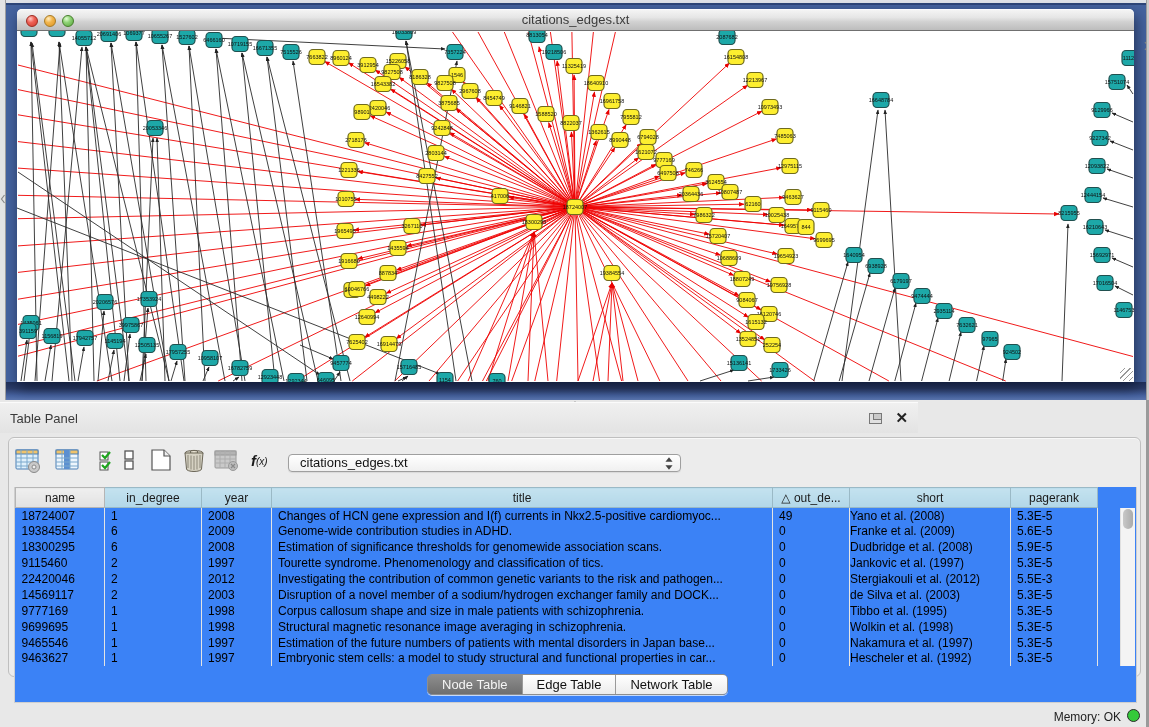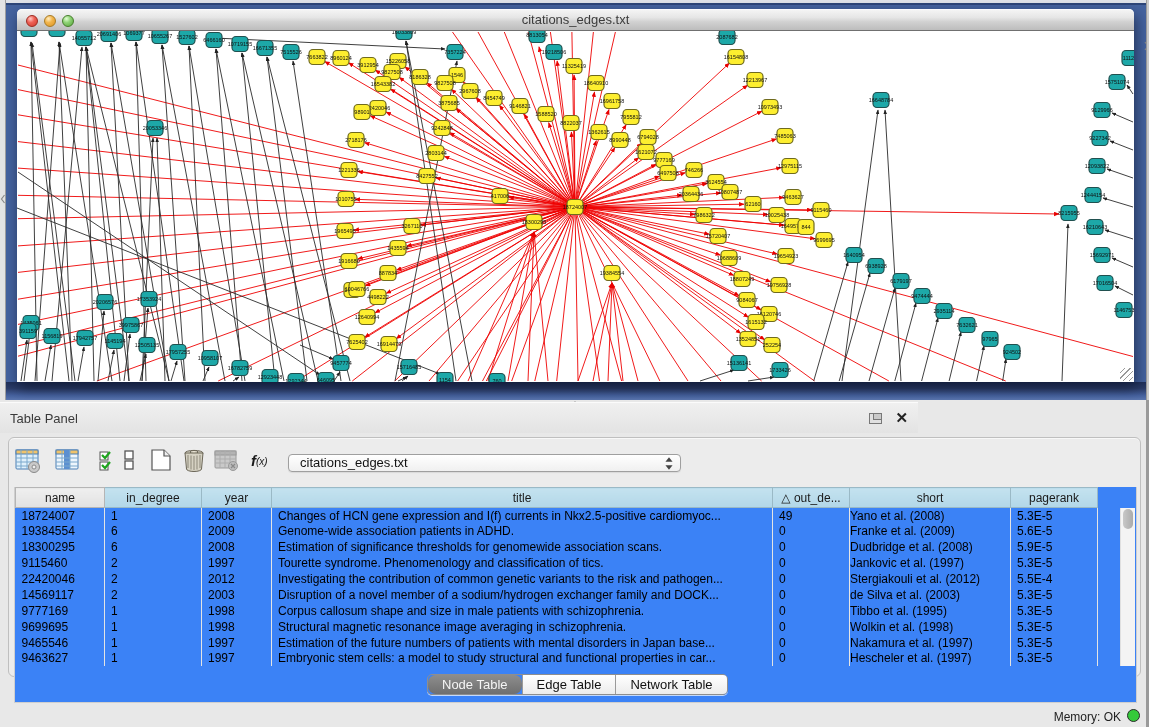--- a/index.html
+++ b/index.html
@@ -37,21 +37,21 @@
 td { height:15.9px; padding:0 0 0 6px; border-right:1px solid #e4e4e4; color:#000; white-space:nowrap; overflow:hidden; }
 td.c6 { padding:0; }
 col.w1 { width:89px; } col.w2 { width:97px; } col.w3 { width:70px; } col.w4 { width:501px; }
 col.w5 { width:77px; } col.w6 { width:161px; } col.w7 { width:87px; }
 #sb { position:absolute; right:5px; top:70px; width:15px; height:158px; background:#f4f4f4; border-left:1px solid #e0e0e0; }
 #sbthumb { position:absolute; left:2px; top:1px; width:10px; height:20px; background:linear-gradient(90deg,#c8c8c8,#ababab); border-radius:6px; }
 
 #tabs { position:absolute; left:427px; top:274px; height:21px; display:flex; border:1px solid #8e8e8e; border-radius:5px; overflow:hidden; box-shadow:0 1px 0 rgba(255,255,255,.7); }
 .tab { height:100%; line-height:19px; font-size:13px; padding:0 14px; background:linear-gradient(180deg,#ffffff,#ececec); color:#111; border-left:1px solid #9a9a9a; }
 .tab.first { border-left:none; }
-.tab.sel { background:linear-gradient(180deg,#8d8d8d,#6f6f6f); color:#f5f5f5;border-radius:8px; }
+.tab.sel { background:linear-gradient(180deg,#8d8d8d,#6f6f6f); color:#f5f5f5; }
 
 #mem { position:absolute; right:28px; top:310px; font-size:12px; color:#222; }
 #memdot { position:absolute; right:9px; top:309px; width:13px; height:13px; border-radius:50%; background:#35c93a; border:1.5px solid #2b2b2b; }
 #rframe { position:absolute; right:0; top:0; width:3px; height:327px; background:#9a9a9a; }
 </style></head><body>
 <div id="desk">
   <div id="shadow"></div>
   <div id="topline"></div>
   <div id="lstrip"></div>
     <svg style="position:absolute;left:0px;top:193px" width="6" height="12" viewBox="0 0 6 12">
@@ -626,21 +626,21 @@
               <td class="c3">2008</td>
               <td class="c4">Changes of HCN gene expression and I(f) currents in Nkx2.5-positive cardiomyoc...</td>
               <td class="c5">49</td>
               <td class="c6">Yano et al. (2008)</td>
               <td class="c7">5.3E-5</td>
             </tr>
 <tr>
               <td class="c1">19384554</td>
               <td class="c2">6</td>
               <td class="c3">2009</td>
-              <td class="c4">Genome-wide association patients in ADHD.</td>
+              <td class="c4">Genome-wide contribution studies in ADHD.</td>
               <td class="c5">0</td>
               <td class="c6">Franke et al. (2009)</td>
               <td class="c7">5.6E-5</td>
             </tr>
 <tr>
               <td class="c1">18300295</td>
               <td class="c2">6</td>
               <td class="c3">2008</td>
               <td class="c4">Estimation of significance thresholds for genomewide association scans.</td>
               <td class="c5">0</td>
@@ -656,21 +656,21 @@
               <td class="c6">Jankovic et al. (1997)</td>
               <td class="c7">5.3E-5</td>
             </tr>
 <tr>
               <td class="c1">22420046</td>
               <td class="c2">2</td>
               <td class="c3">2012</td>
               <td class="c4">Investigating the contribution of common genetic variants to the risk and pathogen...</td>
               <td class="c5">0</td>
               <td class="c6">Stergiakouli et al. (2012)</td>
-              <td class="c7">5.5E-4</td>
+              <td class="c7">5.5E-3</td>
             </tr>
 <tr>
               <td class="c1">14569117</td>
               <td class="c2">2</td>
               <td class="c3">2003</td>
               <td class="c4">Disruption of a novel member of a sodium/hydrogen exchanger family and DOCK...</td>
               <td class="c5">0</td>
               <td class="c6">de Silva et al. (2003)</td>
               <td class="c7">5.3E-5</td>
             </tr>
@@ -700,21 +700,21 @@
               <td class="c5">0</td>
               <td class="c6">Nakamura et al. (1997)</td>
               <td class="c7">5.3E-5</td>
             </tr>
 <tr>
               <td class="c1">9463627</td>
               <td class="c2">1</td>
               <td class="c3">1997</td>
               <td class="c4">Embryonic stem cells: a model to study structural and functional properties in car...</td>
               <td class="c5">0</td>
-              <td class="c6">Hescheler et al. (1997)</td>
+              <td class="c6">Hescheler et al. (1992)</td>
               <td class="c7">5.3E-5</td>
             </tr>
       </tbody>
         </table>
     </div>
     <div id="sb">
         <div id="sbthumb"></div>
       </div>
   </div>
   <div id="tabs">

